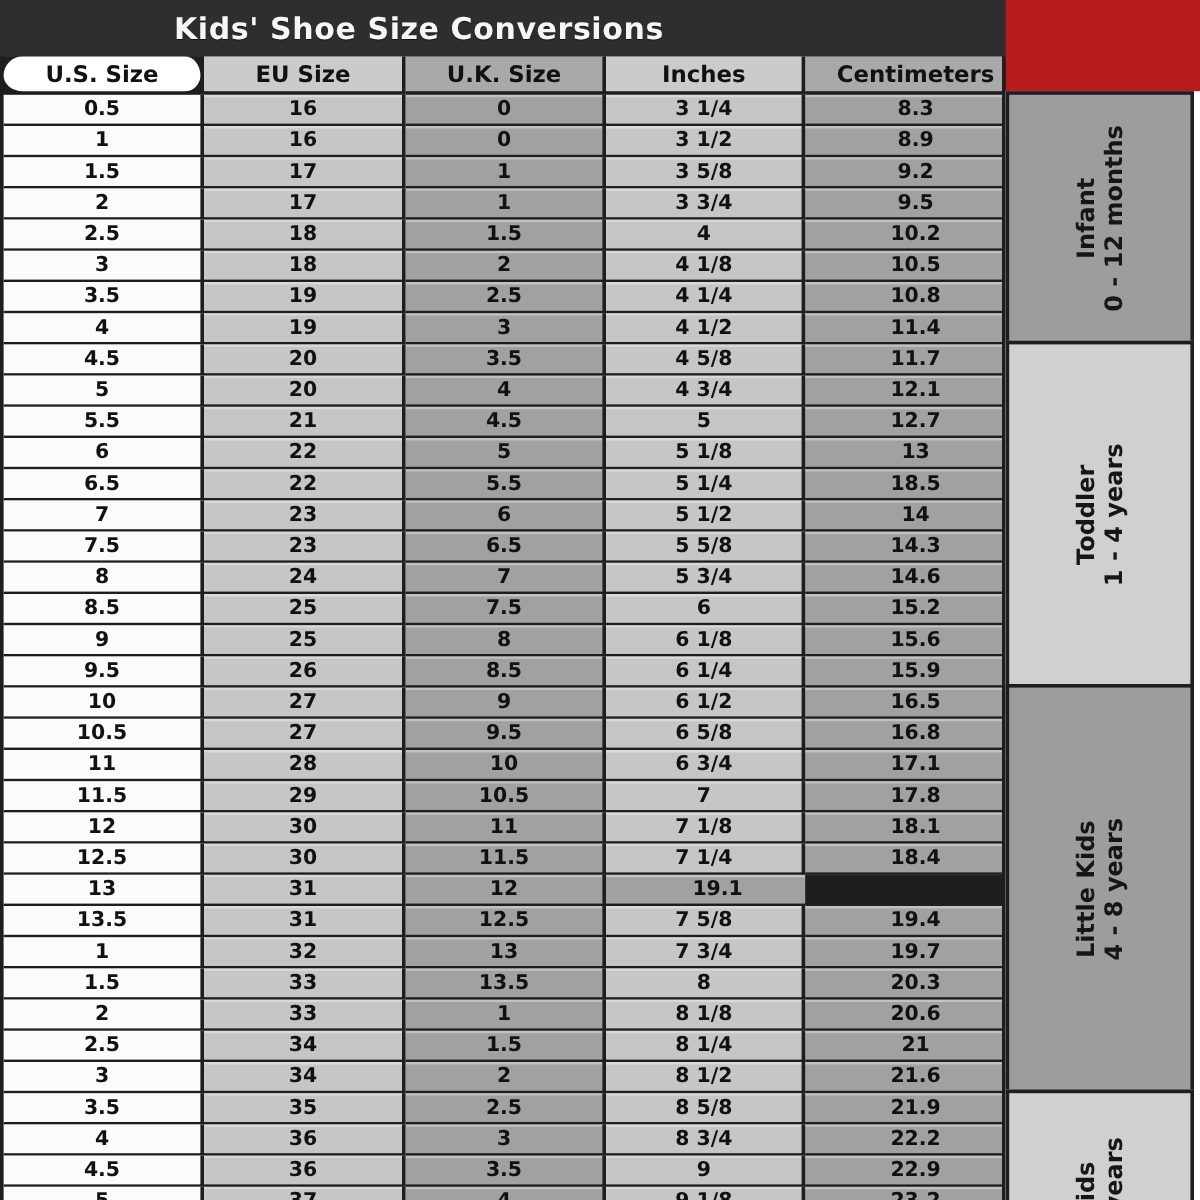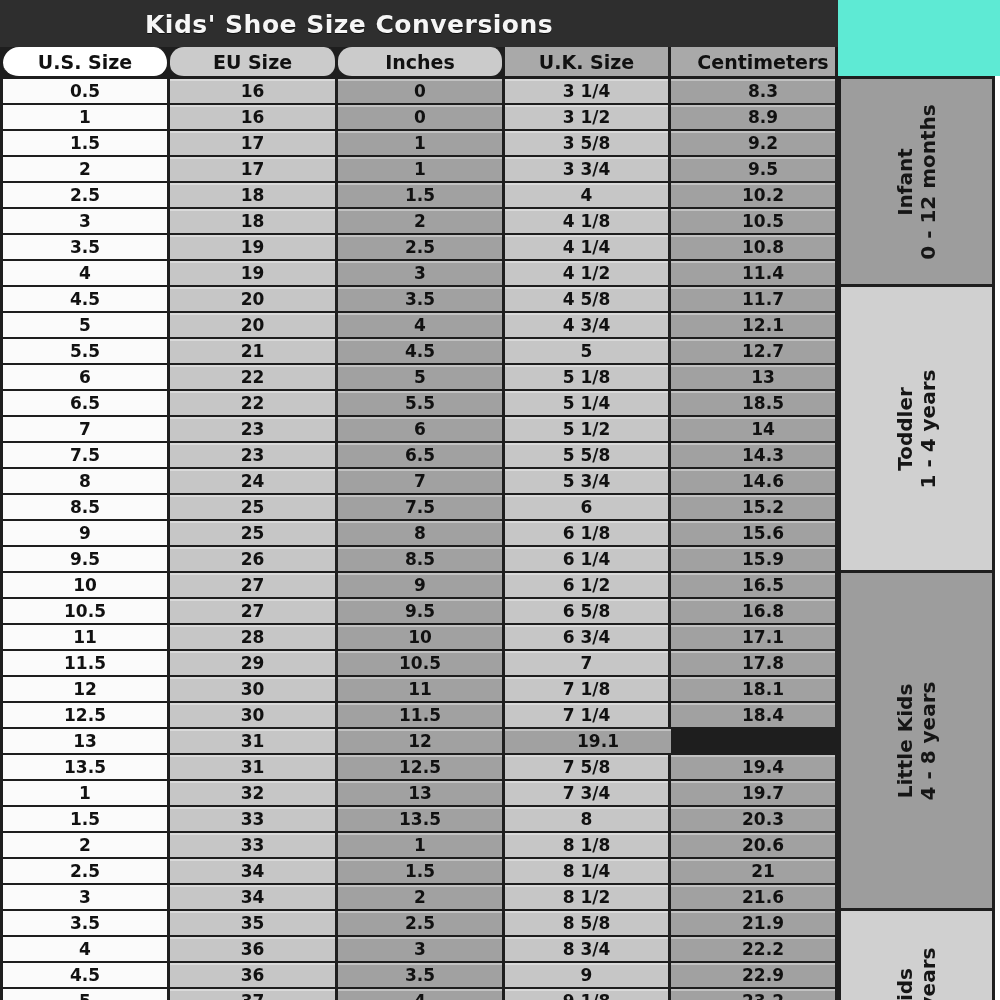--- a/index.html
+++ b/index.html
@@ -1,17 +1,17 @@
 <!DOCTYPE html>
 <html><head>
 <meta charset="utf-8">
 <style>
   html,body{margin:0;padding:0;background:#ffffff;}
   #screen{
-    position:relative;width:1000px;height:1000px;overflow:hidden;background:#5eead4;
+    position:relative;width:1000px;height:1000px;overflow:hidden;background:#b91c1c;
     font-family:"DejaVu Sans","Liberation Sans",sans-serif;
     -webkit-font-smoothing:antialiased;
   }
   
   .title-bar{position:absolute;left:0;top:0;width:838px;height:47px;background:var(--c-titlebar);}
   .title-text{
     position:absolute;left:145px;top:50%;transform:translateY(-50%);
     color:#f6f6f6;font-weight:bold;font-size:25px;letter-spacing:0.5px;white-space:nowrap;
     text-shadow:0 1px 0 rgba(0,0,0,0.6);
   }
@@ -24,21 +24,21 @@
   .grid-row{display:grid;grid-template-columns:167px 168px 167px 166px 164px;}
   .hcell,.dcell{
     box-sizing:border-box;display:flex;align-items:center;justify-content:center;
     border-right:3px solid var(--c-border);border-bottom:2px solid var(--c-border);
     color:#111;font-weight:bold;white-space:nowrap;overflow:hidden;
   }
   .hcell{height:32px;border-bottom:3px solid var(--c-border);font-size:19px;}
   .dcell{height:26px;font-size:17px;box-shadow:inset 0 2px 0 rgba(255,255,255,0.35);}
   .hcell:last-child,.dcell:last-child{border-right:none;padding-left:20px;}
   .hc-0{background:#ffffff;border-radius:16px;}
-  .hc-1,.hc-3{background:#cbcbcb;border-radius:14px;}
+  .hc-1,.hc-3{background:#cbcbcb;}
   .hc-2,.hc-4{background:#a9a9a9;}
   .dc-0{background:var(--c-white-cell);box-shadow:none;}
   .dc-1,.dc-3{background:var(--c-light-cell);}
   .dc-2,.dc-4{background:var(--c-medium-cell);}
   
   .age-col{position:absolute;left:838px;top:76px;width:162px;background:#ffffff;}
   .age-block{
     position:relative;width:157px;box-sizing:border-box;
     border:3px solid var(--c-border);
   }
@@ -58,22 +58,22 @@
 <div id="screen" style="--c-border: #1e1e1e; --c-titlebar: #2e2e2e; --c-white-cell: #fbfbfb; --c-light-cell: #c6c6c6; --c-medium-cell: #a1a1a1; --c-side-dark: #9d9d9d; --c-side-light: #d0d0d0;">
 
   <div class="title-bar">
     <div class="title-text">Kids' Shoe Size Conversions</div>
   </div>
 
   <div class="table-wrap">
     <div class="grid-row" id="header-row">
         <div class="hcell hc-0">U.S. Size</div>
         <div class="hcell hc-1">EU Size</div>
+        <div class="hcell hc-2">U.K. Size</div>
         <div class="hcell hc-3">Inches</div>
-        <div class="hcell hc-2">U.K. Size</div>
         <div class="hcell hc-4">Centimeters</div>
       </div>
     <div id="body-rows">
         <div class="grid-row">
           <div class="dcell dc-0">0.5</div>
           <div class="dcell dc-1">16</div>
           <div class="dcell dc-2">0</div>
           <div class="dcell dc-3">3 1/4</div>
           <div class="dcell dc-4">8.3</div>
         </div>

